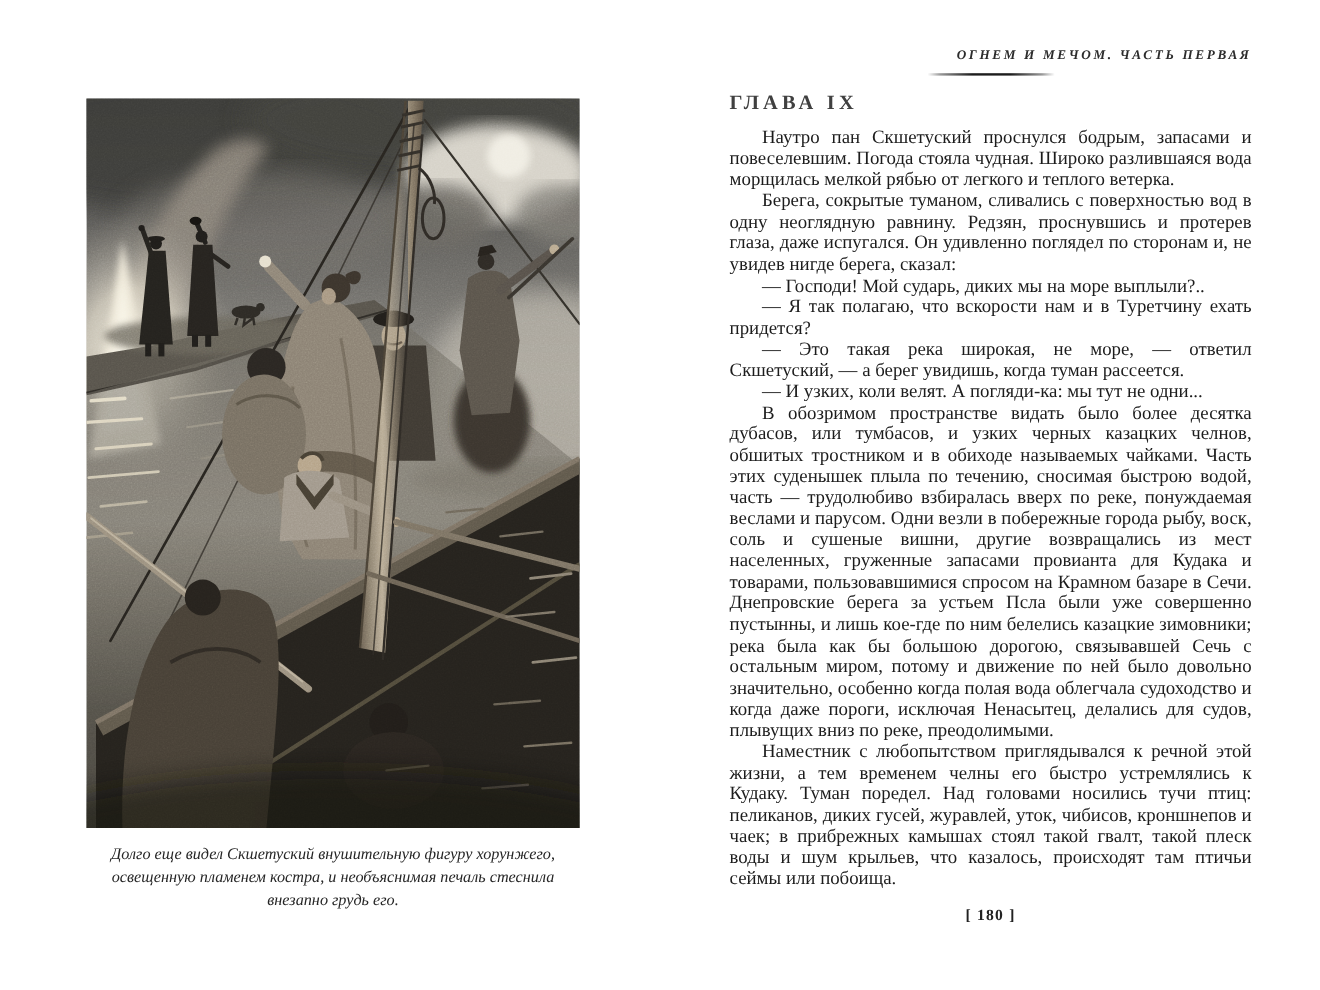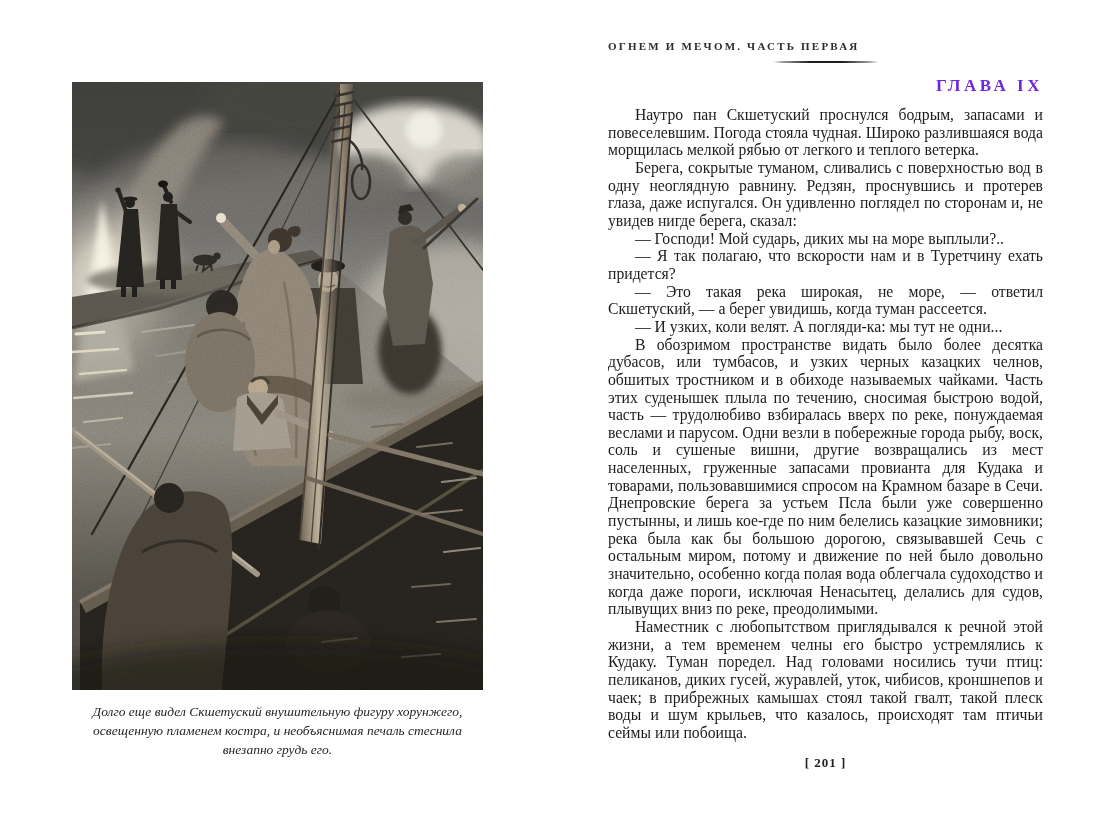--- a/index.html
+++ b/index.html
@@ -17,31 +17,31 @@
   .illustration svg{display:block;width:100%;height:100%;}
   .caption{
     position:absolute;left:60px;top:703px;width:435px;
     text-align:center;font-style:italic;font-size:13.5px;line-height:18.8px;
     color:#262626;
   }
 
   
   .right-col{position:absolute;left:608px;top:40px;width:435px;}
   .running-head{
-    text-align:left;font-size:11px;font-weight:bold;letter-spacing:2.2px;
-    color:#2c2c2c;line-height:13px;white-space:nowrap;
+    text-align:right;font-size:11px;font-weight:bold;letter-spacing:2.2px;
+    color:#2c2c2c;line-height:13px;white-space:nowrap;font-style:italic;
   }
   .head-rule{
     width:106px;height:2px;margin:8px auto 0 auto;
     background:linear-gradient(90deg,rgba(120,120,120,0) 0%,#9a9a9a 10%,#1d1d1d 35%,#1d1d1d 65%,#9a9a9a 90%,rgba(120,120,120,0) 100%);
   }
   .chapter-title{
-    margin-top:12px;text-align:right;
+    margin-top:12px;text-align:left;
     font-size:17px;font-weight:bold;letter-spacing:3.5px;line-height:21px;
-    color:#6d28d9;white-space:nowrap;
+    color:#404040;white-space:nowrap;
   }
   .body-text{
     margin-top:10px;font-size:15.7px;line-height:17.65px;
     text-align:justify;color:#1c1c1c;
   }
   .body-text p{margin:0;text-indent:27px;}
   .page-number{
     position:absolute;left:608px;top:755px;width:435px;
     text-align:center;font-size:13px;font-weight:bold;letter-spacing:1px;
     color:#222;
@@ -290,15 +290,15 @@
       <p>Берега, сокрытые туманом, сливались с поверхностью вод в одну неоглядную равнину. Редзян, проснувшись и протерев глаза, даже испугался. Он удивленно поглядел по сторонам и, не увидев нигде берега, сказал:</p>
       <p>— Господи! Мой сударь, диких мы на море выплыли?..</p>
       <p>— Я так полагаю, что вскорости нам и в Туретчину ехать придется?</p>
       <p>— Это такая река широкая, не море, — ответил Скшетуский, — а берег увидишь, когда туман рассеется.</p>
       <p>— И узких, коли велят. А погляди-ка: мы тут не одни...</p>
       <p>В обозримом пространстве видать было более десятка дубасов, или тумбасов, и узких черных казацких челнов, обшитых тростником и в обиходе называемых чайками. Часть этих суденышек плыла по течению, сносимая быстрою водой, часть — трудолюбиво взбиралась вверх по реке, понуждаемая веслами и парусом. Одни везли в побережные города рыбу, воск, соль и сушеные вишни, другие возвращались из мест населенных, груженные запасами провианта для Кудака и товарами, пользовавшимися спросом на Крамном базаре в Сечи. Днепровские берега за устьем Псла были уже совершенно пустынны, и лишь кое-где по ним белелись казацкие зимовники; река была как бы большою дорогою, связывавшей Сечь с остальным миром, потому и движение по ней было довольно значительно, особенно когда полая вода облегчала судоходство и когда даже пороги, исключая Ненасытец, делались для судов, плывущих вниз по реке, преодолимыми.</p>
       <p>Наместник с любопытством приглядывался к речной этой жизни, а тем временем челны его быстро устремлялись к Кудаку. Туман поредел. Над головами носились тучи птиц: пеликанов, диких гусей, журавлей, уток, чибисов, кроншнепов и чаек; в прибрежных камышах стоял такой гвалт, такой плеск воды и шум крыльев, что казалось, происходят там птичьи сеймы или побоища.</p>
     </div>
   </div>
 
-  <div class="page-number">[ 201 ]</div>
+  <div class="page-number">[ 180 ]</div>
 
 </div>
 
 </body></html>

